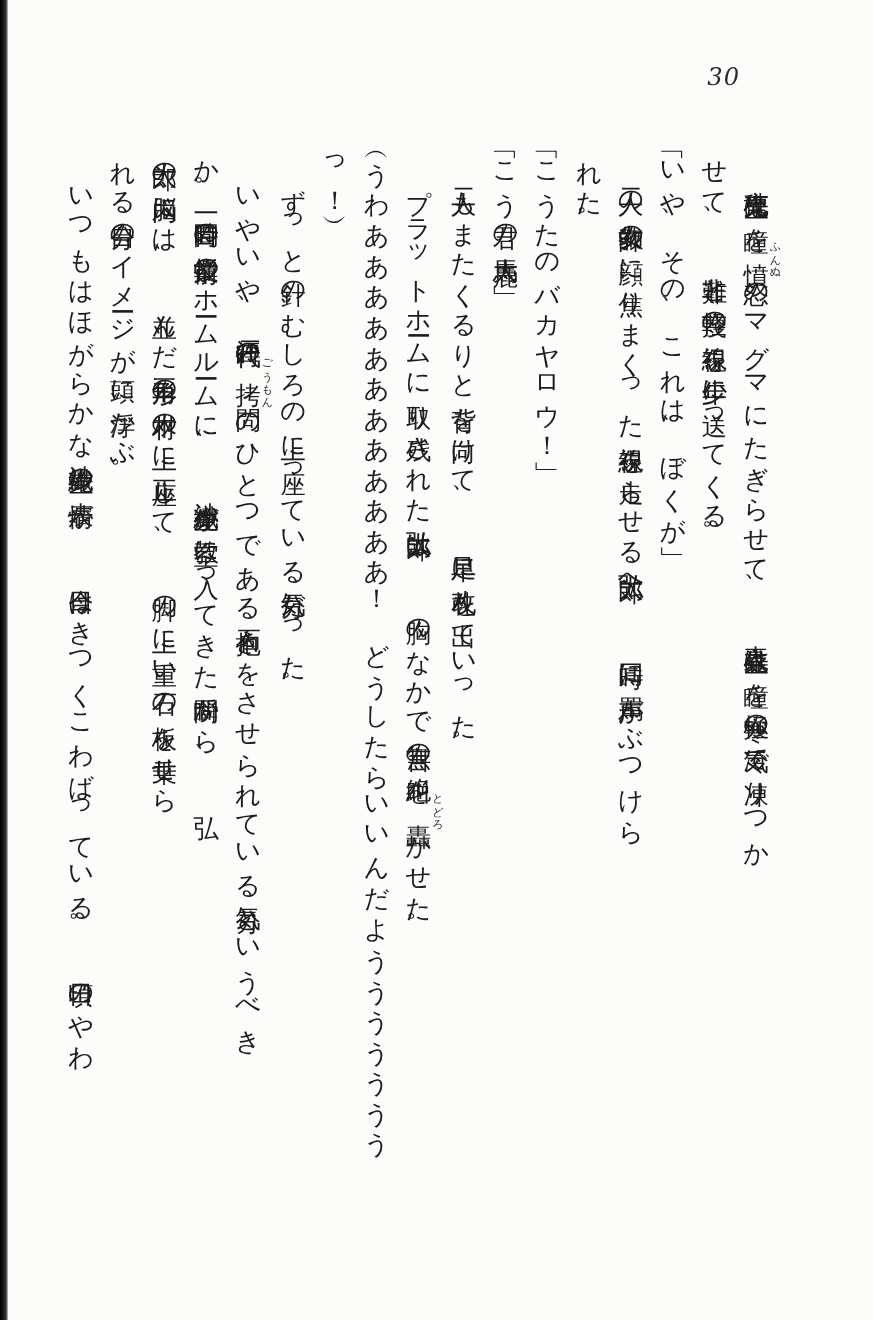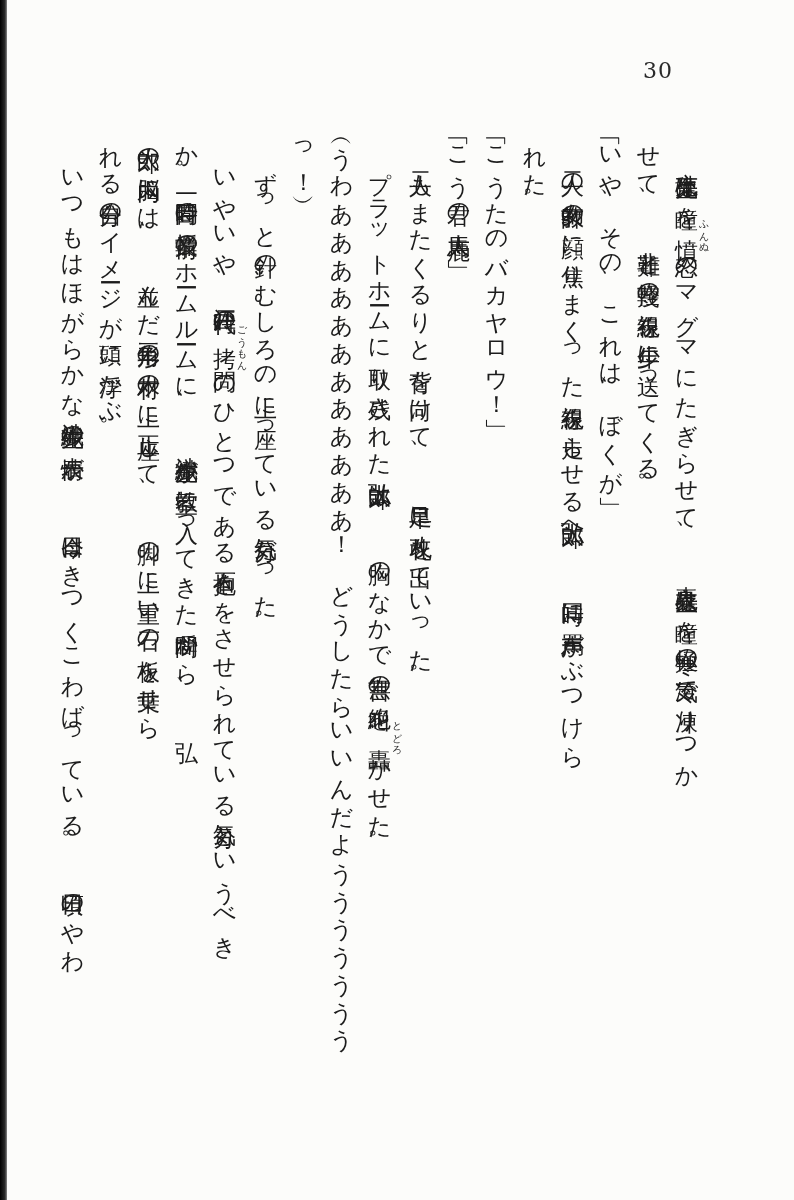--- a/index.html
+++ b/index.html
@@ -20,20 +20,21 @@
     top: 0;
     width: 7px;
     height: 100%;
     background: linear-gradient(to right, #000000, #2a2a2a 70%, #888888);
   }
   .page-number {
     position: absolute;
     top: 58px;
     left: 643px;
     font-size: 22px;
+    font-style: italic;
     letter-spacing: 1px;
     color: #2a2a2a;
   }
   .text-block {
     position: absolute;
     top: 130px;
     right: 85px;
     height: 960px;
     writing-mode: vertical-rl;
     text-orientation: mixed;

